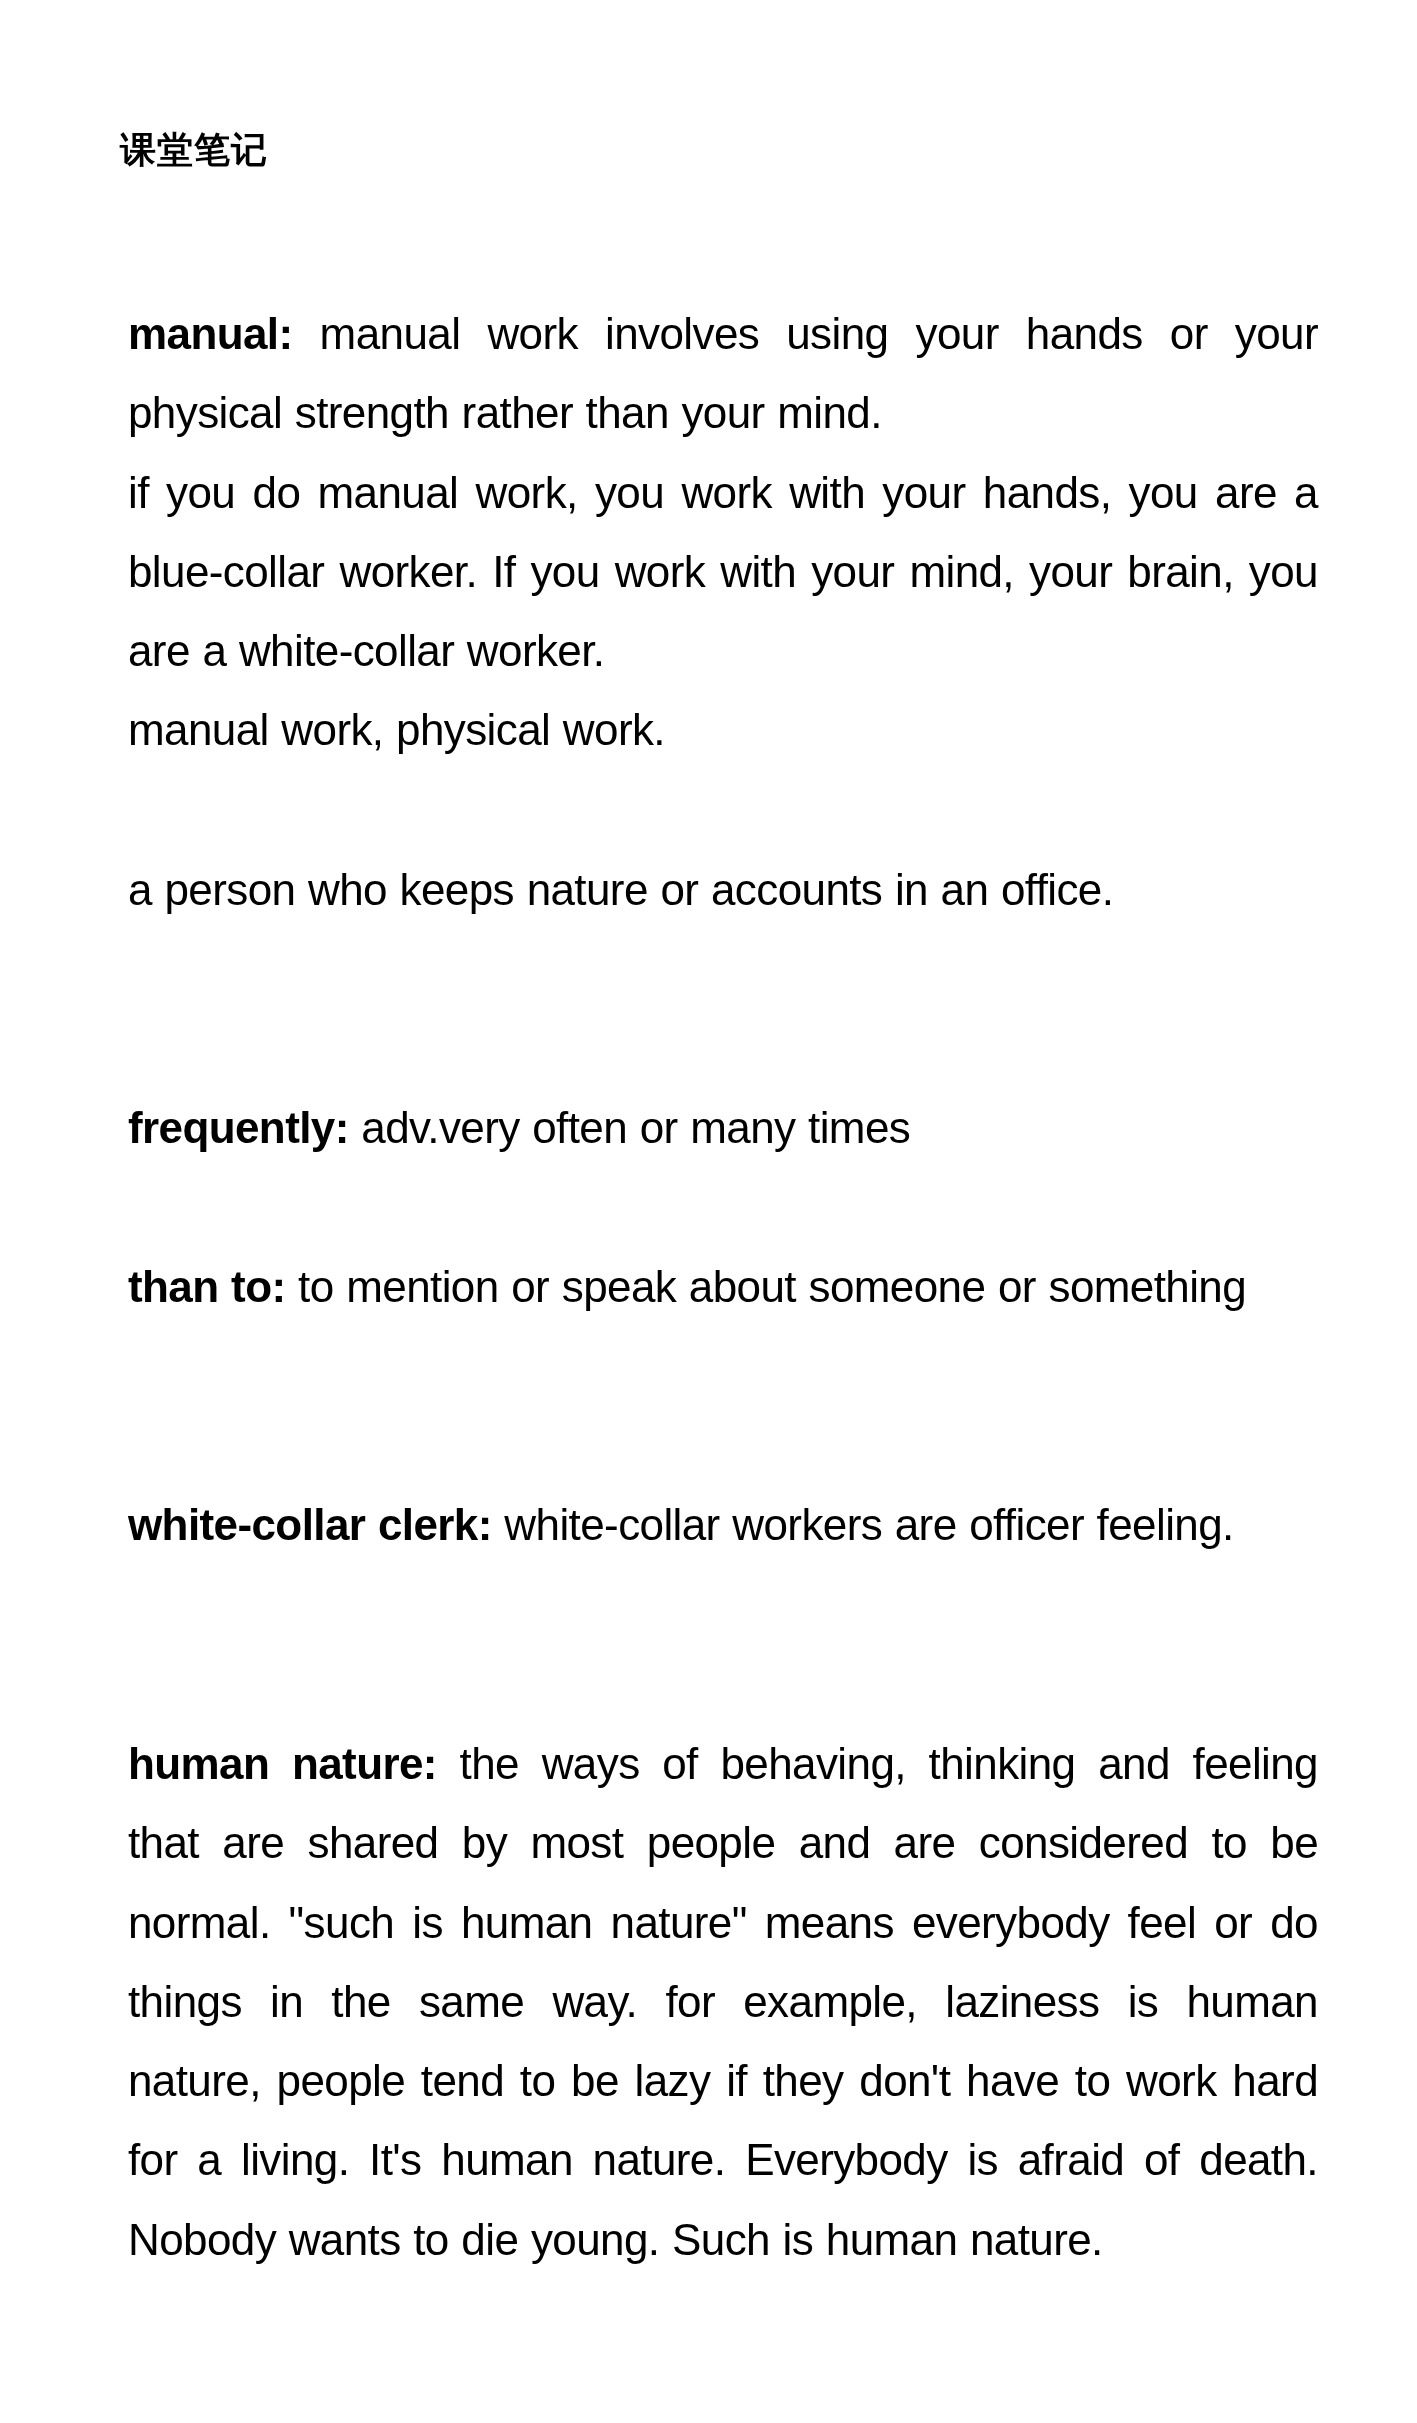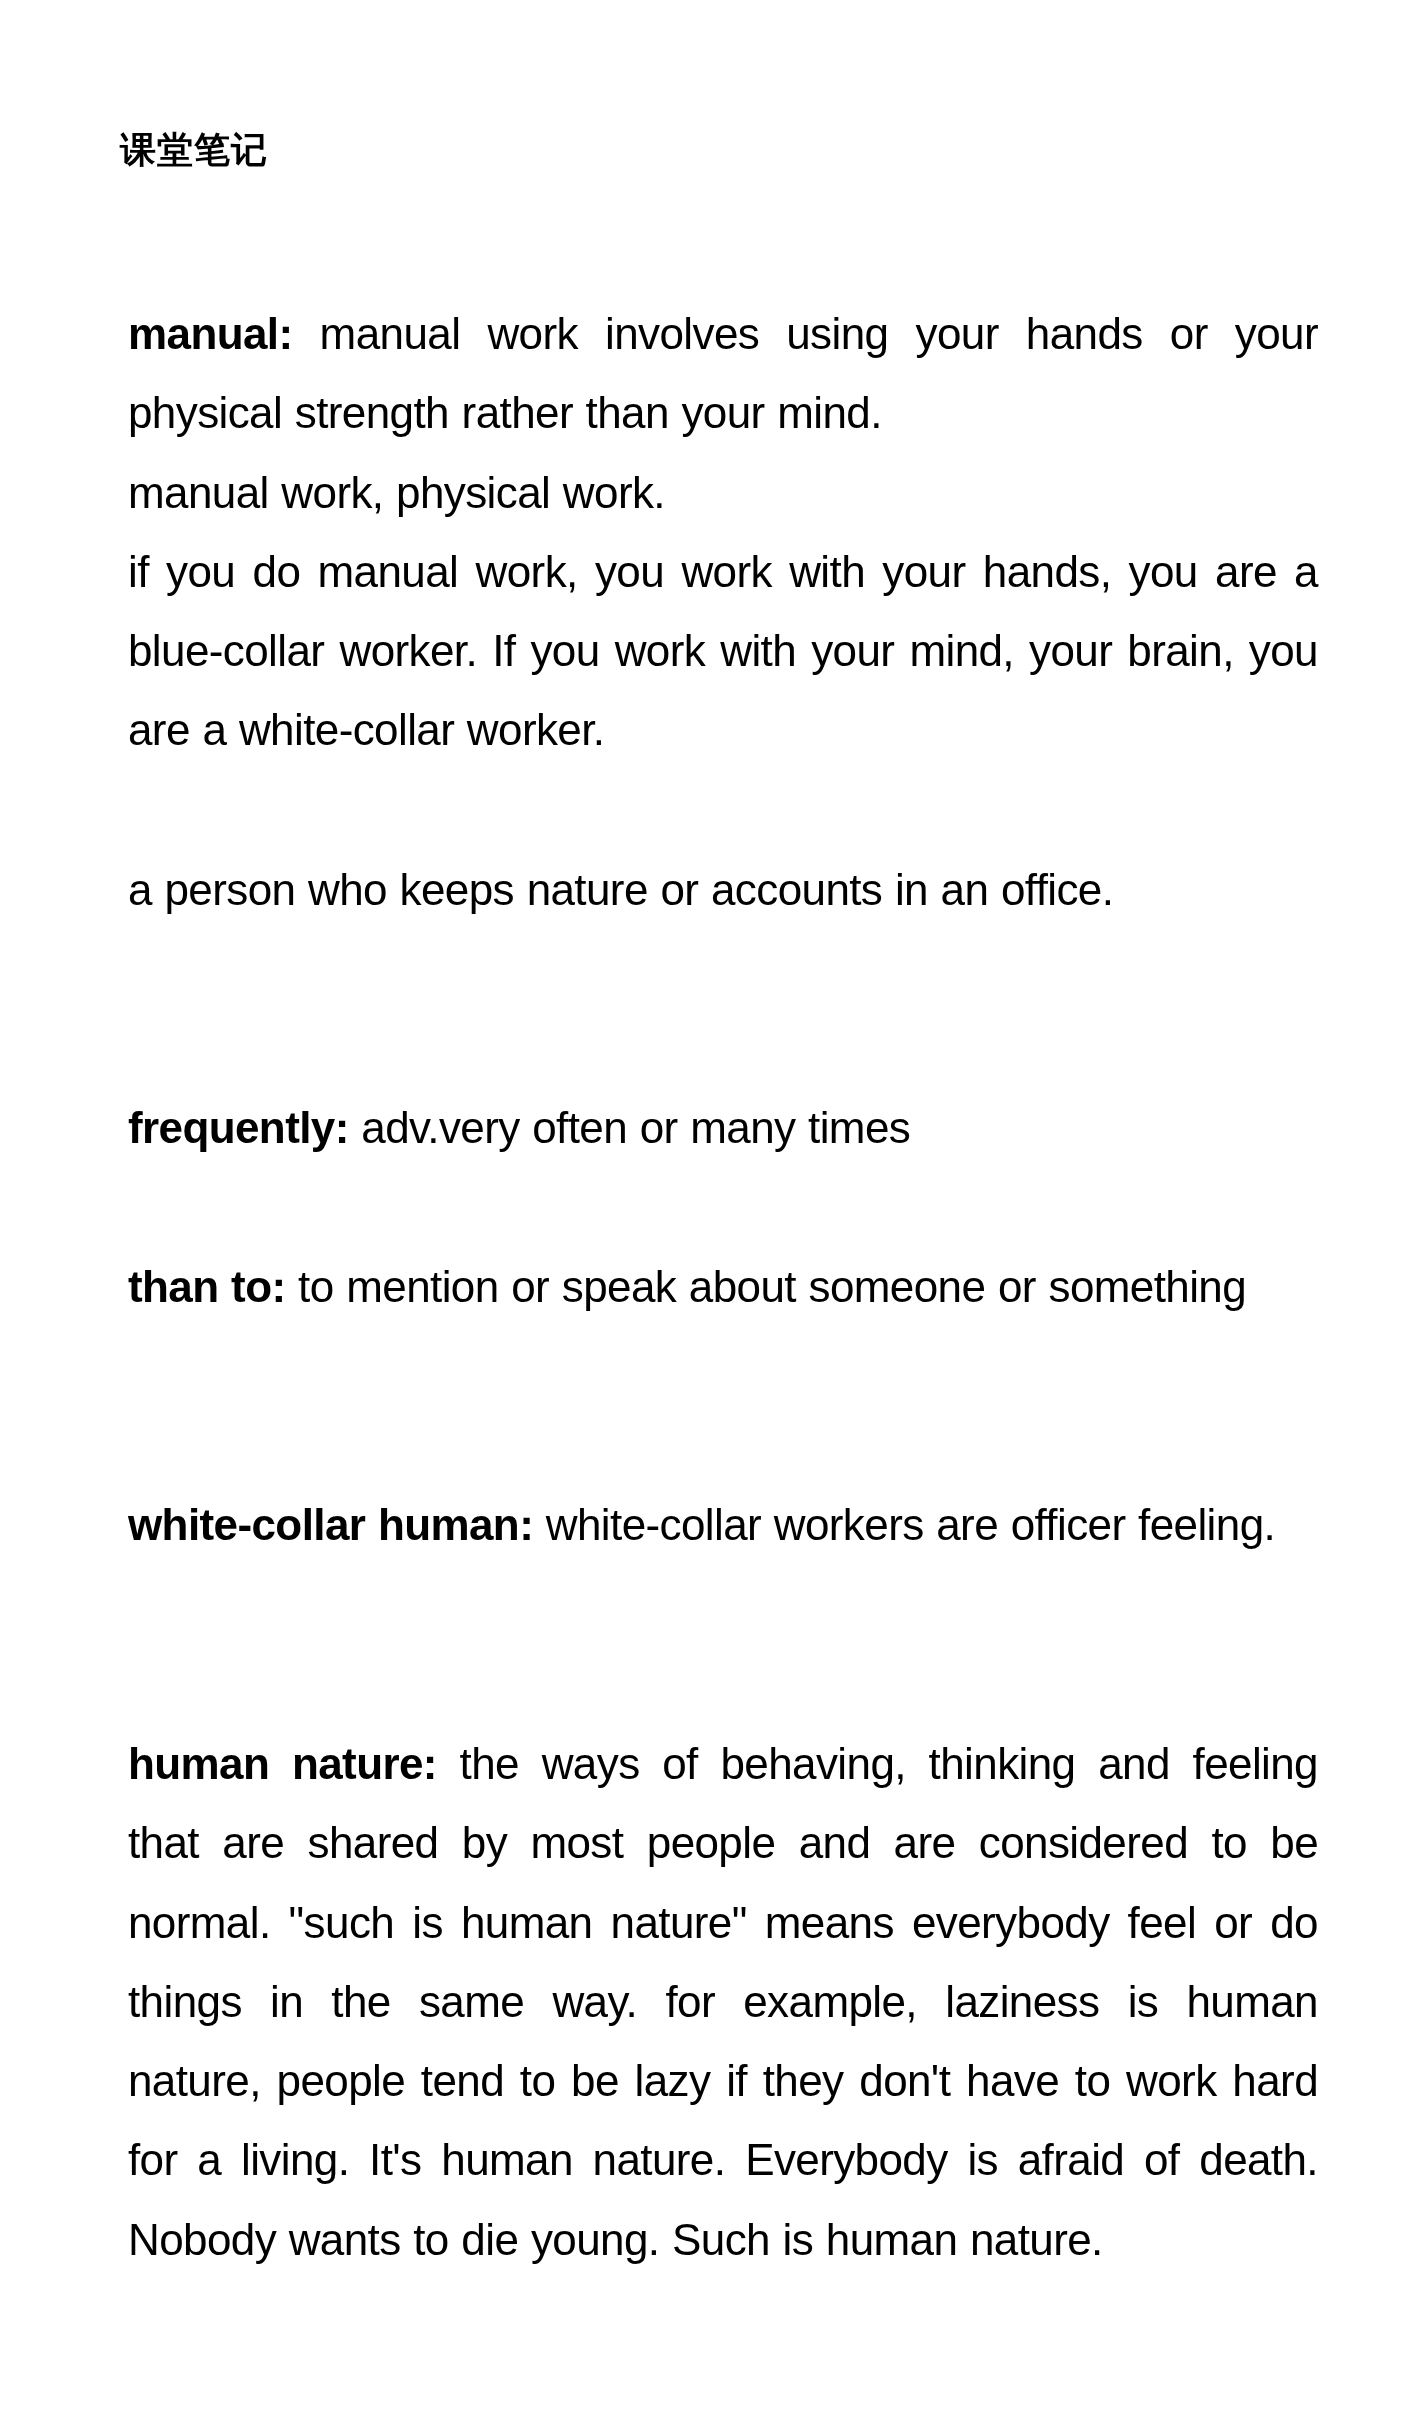--- a/index.html
+++ b/index.html
@@ -54,37 +54,37 @@
 </style>
 </head>
 <body>
 
 <div class="page">
 
   <h1 class="title">课堂笔记</h1>
 
   <div class="entry" style="top:286px;">
     <span class="line"><span class="term">manual:</span><span> manual work involves using your hands or your physical strength rather than your mind.</span></span>
+    <span class="line">if you do manual work, you work with your hands, you are a blue-collar worker. If you work with your mind, your brain, you are a white-collar worker.</span>
     <span class="line">manual work, physical work.</span>
-    <span class="line">if you do manual work, you work with your hands, you are a blue-collar worker. If you work with your mind, your brain, you are a white-collar worker.</span>
   </div>
 
   <div class="entry" style="top:842px;">
     <span class="line">a person who keeps nature or accounts in an office.</span>
   </div>
 
   <div class="entry" style="top:1080px;">
     <span class="line"><span class="term">frequently:</span><span> adv.very often or many times</span></span>
   </div>
 
   <div class="entry" style="top:1239px;">
     <span class="line"><span class="term">than to:</span><span> to mention or speak about someone or something</span></span>
   </div>
 
   <div class="entry" style="top:1477px;">
-    <span class="line"><span class="term">white-collar human:</span><span> white-collar workers are officer feeling.</span></span>
+    <span class="line"><span class="term">white-collar clerk:</span><span> white-collar workers are officer feeling.</span></span>
   </div>
 
   <div class="entry" style="top:1716px;">
     <span class="line"><span class="term">human nature:</span><span> the ways of behaving, thinking and feeling that are shared by most people and are considered to be normal. "such is human nature" means everybody feel or do things in the same way. for example, laziness is human nature, people tend to be lazy if they don't have to work hard for a living. It's human nature. Everybody is afraid of death. Nobody wants to die young. Such is human nature.</span></span>
   </div>
 
 </div>
 
 </body></html>

